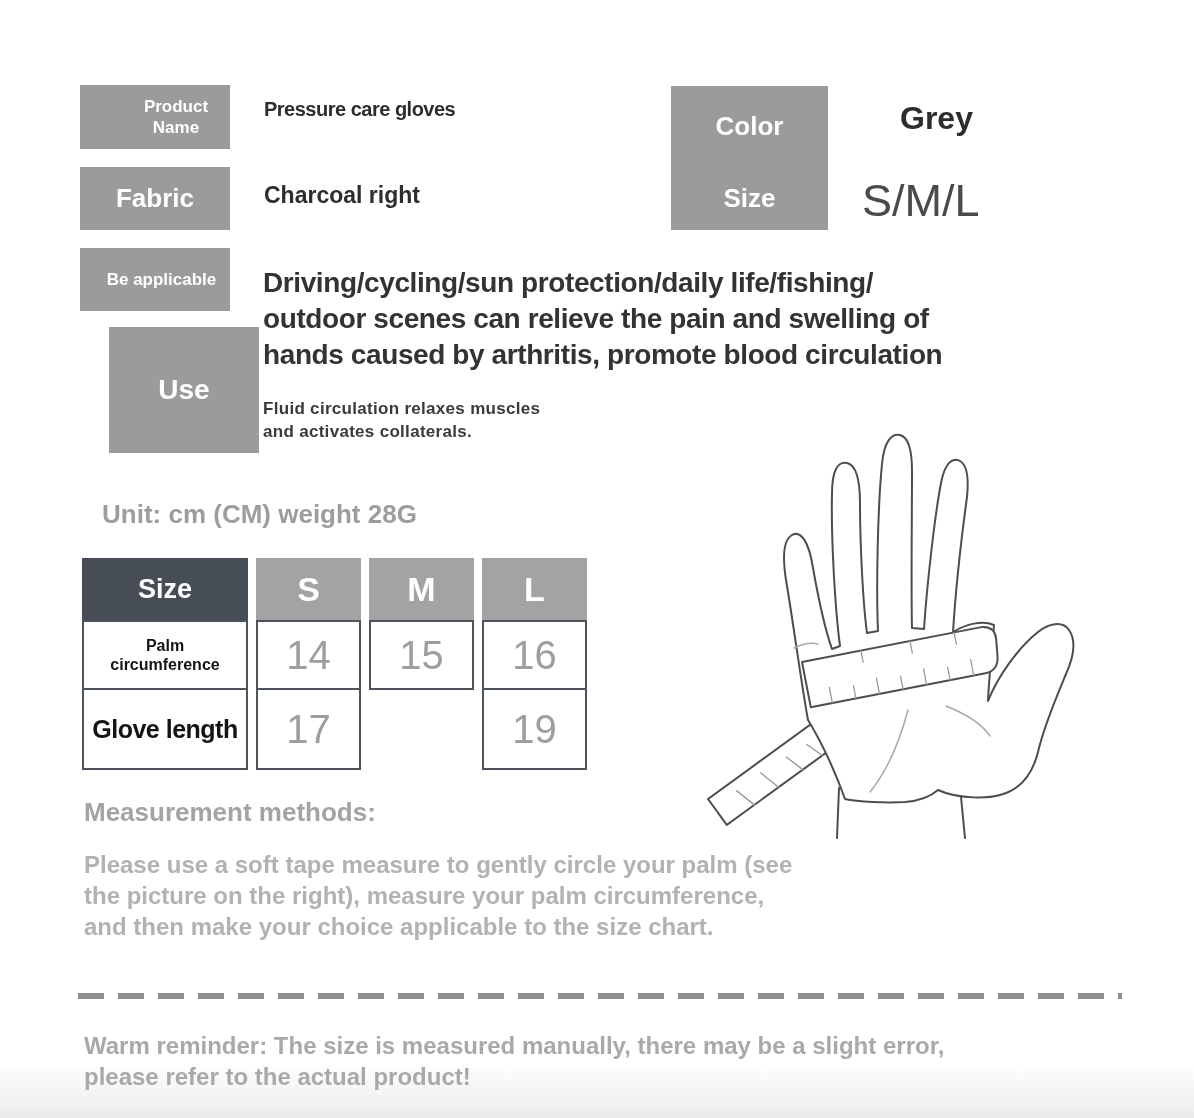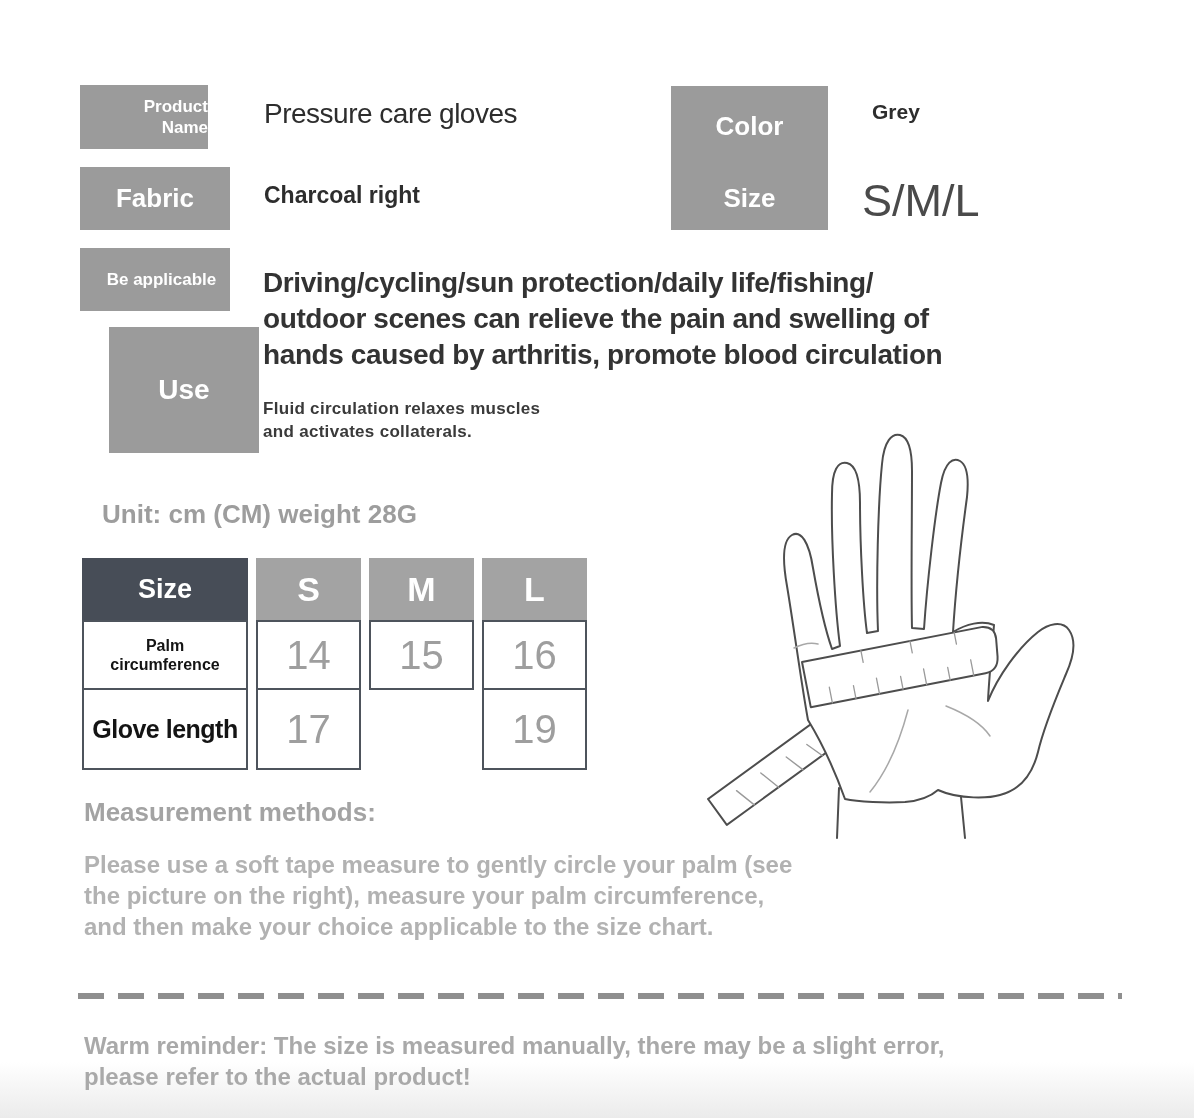--- a/index.html
+++ b/index.html
@@ -15,30 +15,30 @@
     position:absolute;
     background:#9b9b9b;
     color:#ffffff;
     font-weight:bold;
     display:flex; align-items:center; justify-content:center;
     text-align:center;
   }
   .preline { white-space:pre-line; }
 
   
-  .box-product { left:80px; top:85px; width:128px; height:64px; font-size:17px; line-height:21px;
-                 justify-content:flex-start; padding-left:42px; text-align:right; }
+  .box-product { left:80px; top:85px; width:150px; height:64px; font-size:17px; line-height:21px;
+                 justify-content:flex-start; padding-left:42px; text-align:center; }
   .box-fabric  { left:80px; top:167px; width:150px; height:63px; font-size:26px; }
   .box-color   { left:671px; top:86px; width:157px; height:81px; font-size:26px;text-align:right; }
   .box-size    { left:671px; top:167px; width:157px; height:63px; font-size:26px; }
   .box-applicable { left:80px; top:248px; width:150px; height:63px; font-size:17px;padding-left:13px; }
   .box-use     { left:80px; top:327px; width:150px; height:126px; font-size:28px;margin-left:29px; }
 
-  .val-product { position:absolute; left:264px; top:98px; font-size:28px; font-weight:normal; color:#2d2d2d; letter-spacing:-0.5px; }
-  .val-color   { position:absolute; left:872px; top:100px; font-size:21px; font-weight:bold; color:#2d2d2d; }
+  .val-product { position:absolute; left:264px; top:98px; font-size:20px; font-weight:bold; color:#2d2d2d; letter-spacing:-0.5px; }
+  .val-color   { position:absolute; left:900px; top:100px; font-size:32px; font-weight:bold; color:#2d2d2d; }
   .val-fabric  { position:absolute; left:264px; top:182px; font-size:23px; font-weight:bold; color:#2d2d2d; }
   .val-size    { position:absolute; left:862px; top:175px; font-size:45px; font-weight:400; color:#4a4a4a; }
   .val-applicable { position:absolute; left:263px; top:265px; width:800px;
                     font-size:28px; line-height:36px; font-weight:bold; color:#333333; letter-spacing:-0.4px; }
   .val-use-note { position:absolute; left:263px; top:397px; font-size:17px; line-height:23px;
                   font-weight:bold; color:#3a3a3a; letter-spacing:0.3px; }
 
   .unit-note { position:absolute; left:102px; top:499px; font-size:26px; font-weight:bold; color:#9d9d9d; }
 
   

